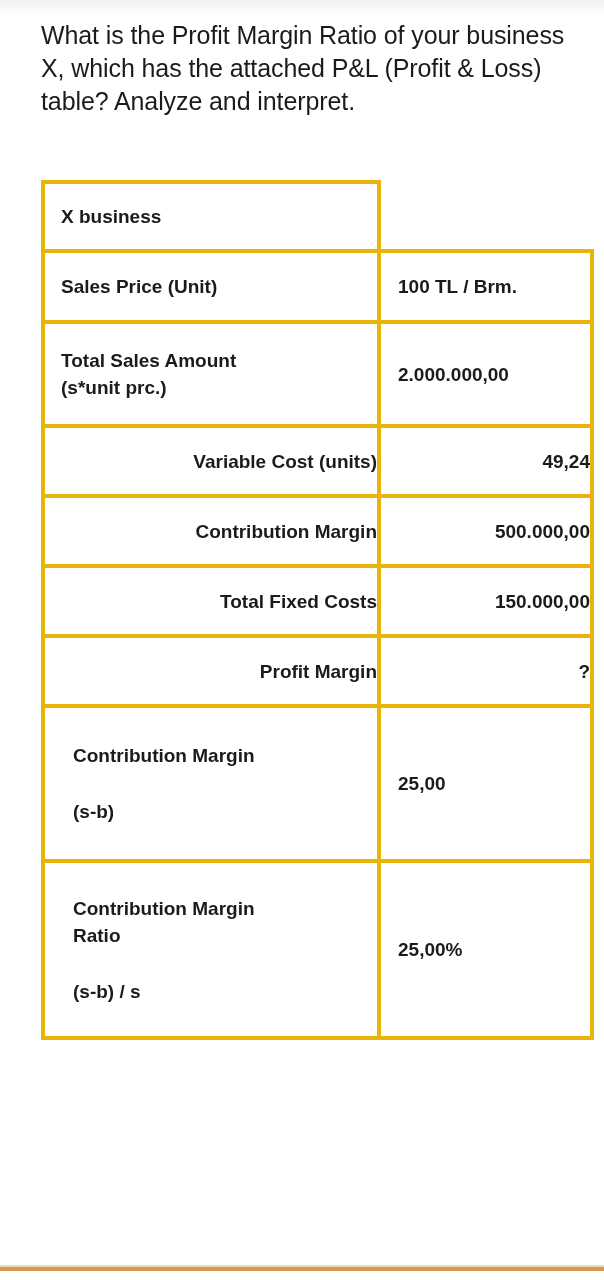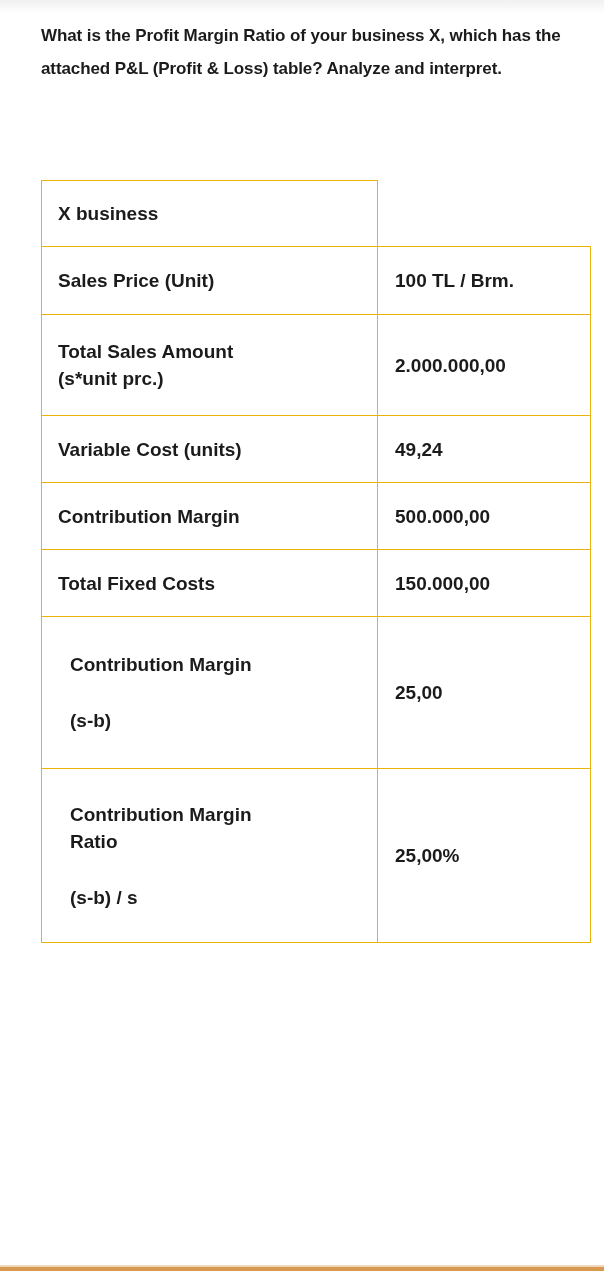--- a/index.html
+++ b/index.html
@@ -36,22 +36,22 @@
     width: 604px;
     height: 1280px;
   }
 
   
   .question {
     position: absolute;
     left: 41px;
     top: 19px;
     width: 540px;
-    font-size: 17px;
-    font-weight: bold;
+    font-size: 25px;
+    font-weight: normal;
     line-height: 33px;
     letter-spacing: -0.1px;
     color: #1b1b1b;
     white-space: pre-line;
   }
 
   
   .pl-table {
     position: absolute;
     left: 41px;
@@ -60,42 +60,42 @@
     border-collapse: collapse;
     table-layout: fixed;
     font-size: 19px;
     font-weight: bold;
     color: #1b1b1b;
   }
   .pl-table col.c-label { width: 336px; }
   .pl-table col.c-value { width: 213px; }
 
   .pl-table td {
-    border: 1px solid #eab308;
+    border: 4px solid #eab308;
     padding: 0 0 0 16px;
     vertical-align: middle;
     line-height: 27px;
     background: #ffffff;
   }
 
   td.label { padding-left: 16px; }
   td.value { padding-left: 17px; }
 
   
   td.blank {
     border: none;
     background: transparent;
     padding: 0;
   }
 
   
   tr.r-head    td { height: 65px; }
   tr.r-1line   td { height: 67px; }
   tr.r-2line   td { height: 100px; }
-  tr.r-short   td { height: 66px; }
+  tr.r-short   td { height: 66px; text-align: right; }
   tr.r-tall    td { height: 147px; }
   tr.r-taller  td { height: 169px; }
 
   
   td.label-indent {
     padding-left: 28px;
     padding-top: 2px;
     padding-bottom: 2px;
   }
   td.label-indent .ln { display: block; }
@@ -167,20 +167,24 @@
         <td class="label">Contribution Margin</td>
         <td class="value">500.000,00</td>
       </tr>
 
       <tr class="r-short">
         <td class="label">Total Fixed Costs</td>
         <td class="value">150.000,00</td>
       </tr>
 
 
+      <tr class="r-short">
+        <td class="label">Profit Margin</td>
+        <td class="value">?</td>
+      </tr>
 
       <tr class="r-tall">
         <td class="label label-indent">
           <span class="ln">Contribution Margin</span>
           <span class="ln gap">(s-b)</span>
         </td>
         <td class="value">25,00</td>
       </tr>
 
       <tr class="r-taller">

